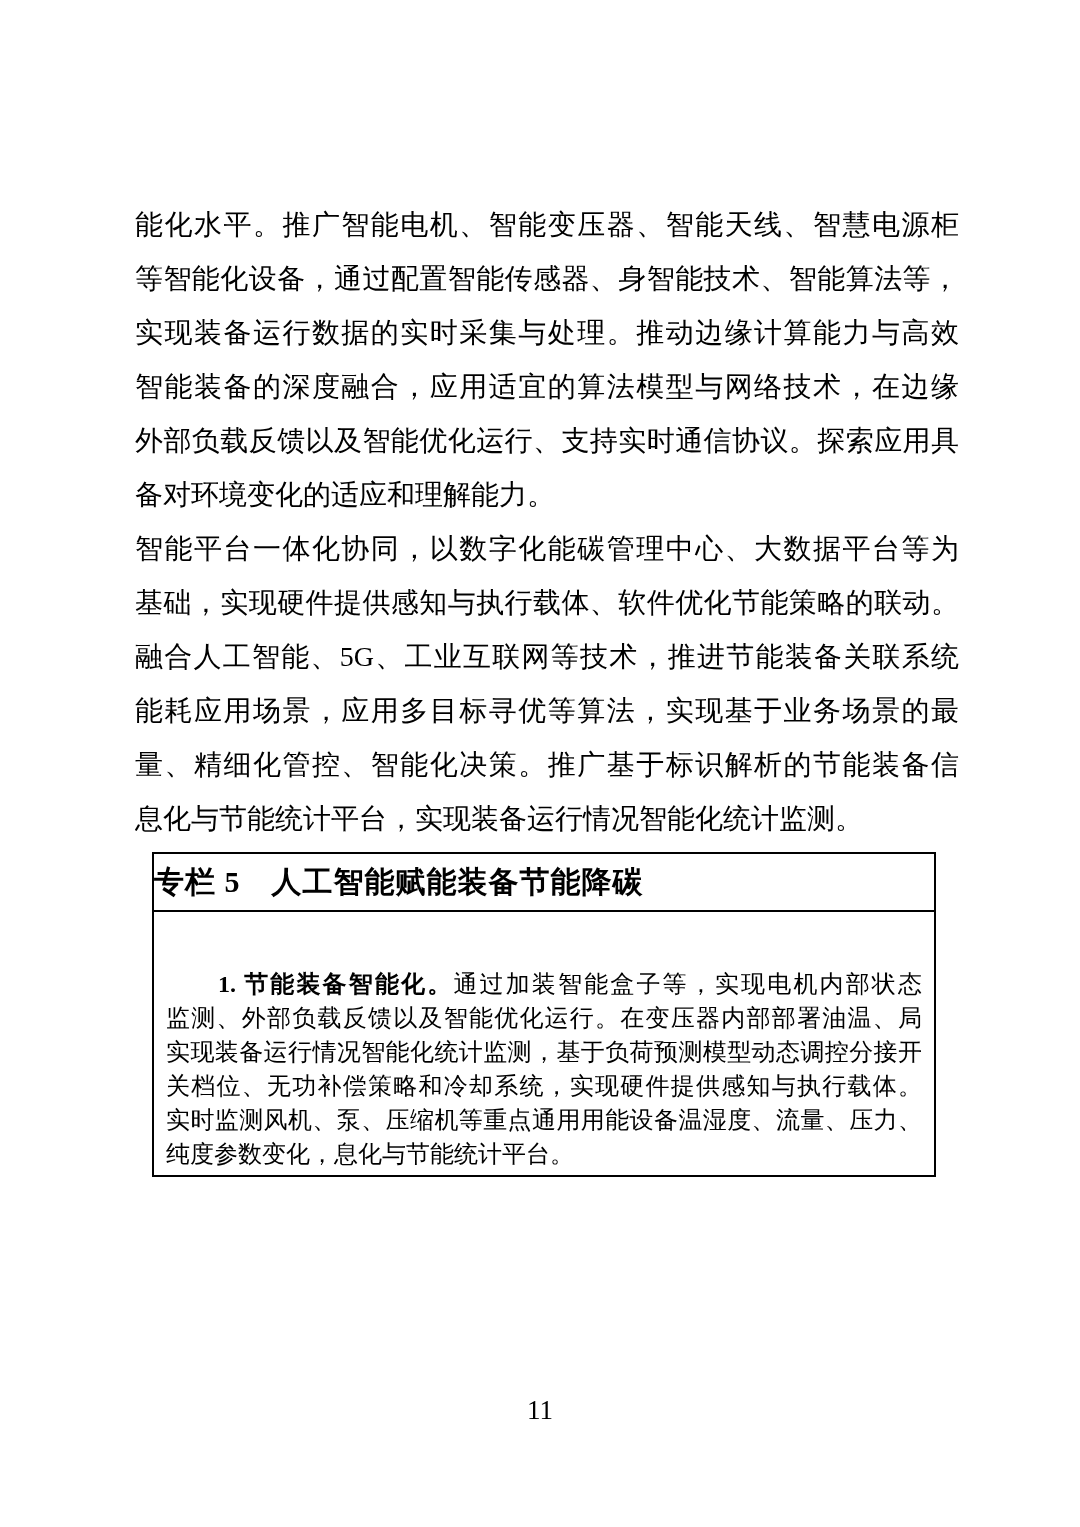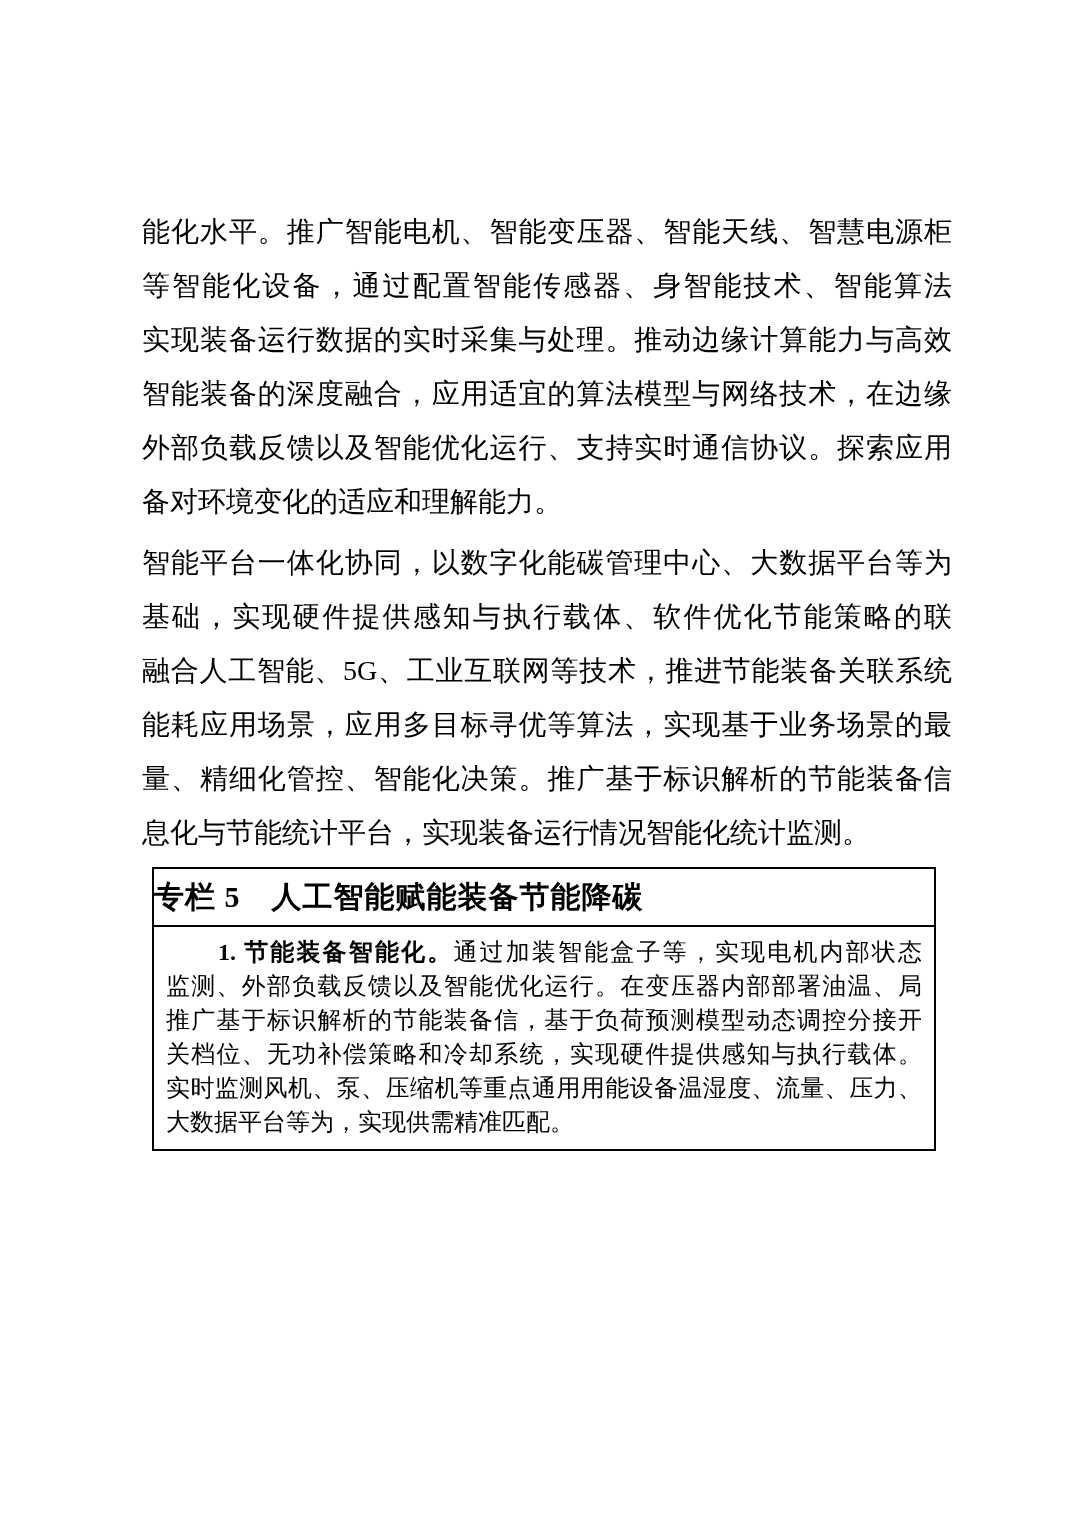--- a/index.html
+++ b/index.html
@@ -15,21 +15,21 @@
     color: #000000;
     font-family: "Liberation Serif", "DejaVu Serif", serif;
     overflow: hidden;
   }
   .content {
     position: absolute;
     left: 135px;
     top: 198px;
     width: 824px;
   }
-  .paragraph { margin: 7px; }
+  .paragraph { margin: 0; }
   .doc-line {
     font-size: 28px;
     line-height: 54px;
     height: 54px;
     text-align: justify;
     text-align-last: justify;
     overflow: hidden;
   }
   .doc-line.para-last {
     text-align: left;
@@ -47,21 +47,22 @@
   .panel-title {
     height: 56px;
     line-height: 56px;
     text-align: left;
     font-weight: bold;
     font-size: 30px;
     border-bottom: 2px solid #000000;
     letter-spacing: 1px;
   }
   .panel-body {
-    padding: 8px 12px 10px 12px;
+    padding: 8px 12px 4px 12px;
+    margin-top: 47px;
   }
   .panel-line {
     font-size: 24px;
     line-height: 34px;
     text-align: justify;
     text-align-last: justify;
   }
   .panel-line.first { text-indent: 52px; }
   .panel-line.last {
     text-align: left;
@@ -100,20 +101,21 @@
         <div class="doc-line">能耗应用场景，应用多目标寻优等算法，实现基于业务场景的最</div>
         <div class="doc-line">量、精细化管控、智能化决策。推广基于标识解析的节能装备信</div>
         <div class="doc-line para-last">息化与节能统计平台，实现装备运行情况智能化统计监测。</div>
       </div>
       <div class="panel">
       <div class="panel-title">专栏 5　人工智能赋能装备节能降碳</div>
       <div class="panel-body">
 
       <div class="panel-line first"><span class="bold">1. 节能装备智能化。</span><span>通过加装智能盒子等，实现电机内部状态</span></div>
           <div class="panel-line"><span>监测、外部负载反馈以及智能优化运行。在变压器内部部署油温、局</span></div>
-          <div class="panel-line"><span>推广基于标识解析的节能装备信，基于负荷预测模型动态调控分接开</span></div>
+          <div class="panel-line"><span>实现装备运行情况智能化统计监测，基于负荷预测模型动态调控分接开</span></div>
           <div class="panel-line"><span>关档位、无功补偿策略和冷却系统，实现硬件提供感知与执行载体。</span></div>
           <div class="panel-line"><span>实时监测风机、泵、压缩机等重点通用用能设备温湿度、流量、压力、</span></div>
-          <div class="panel-line last"><span>大数据平台等为，实现供需精准匹配。</span></div>
+          <div class="panel-line last"><span>纯度参数变化，息化与节能统计平台。</span></div>
         </div>
     </div>
   </div>
+  <div class="page-number">11</div>
 </div>
 
 </body></html>

